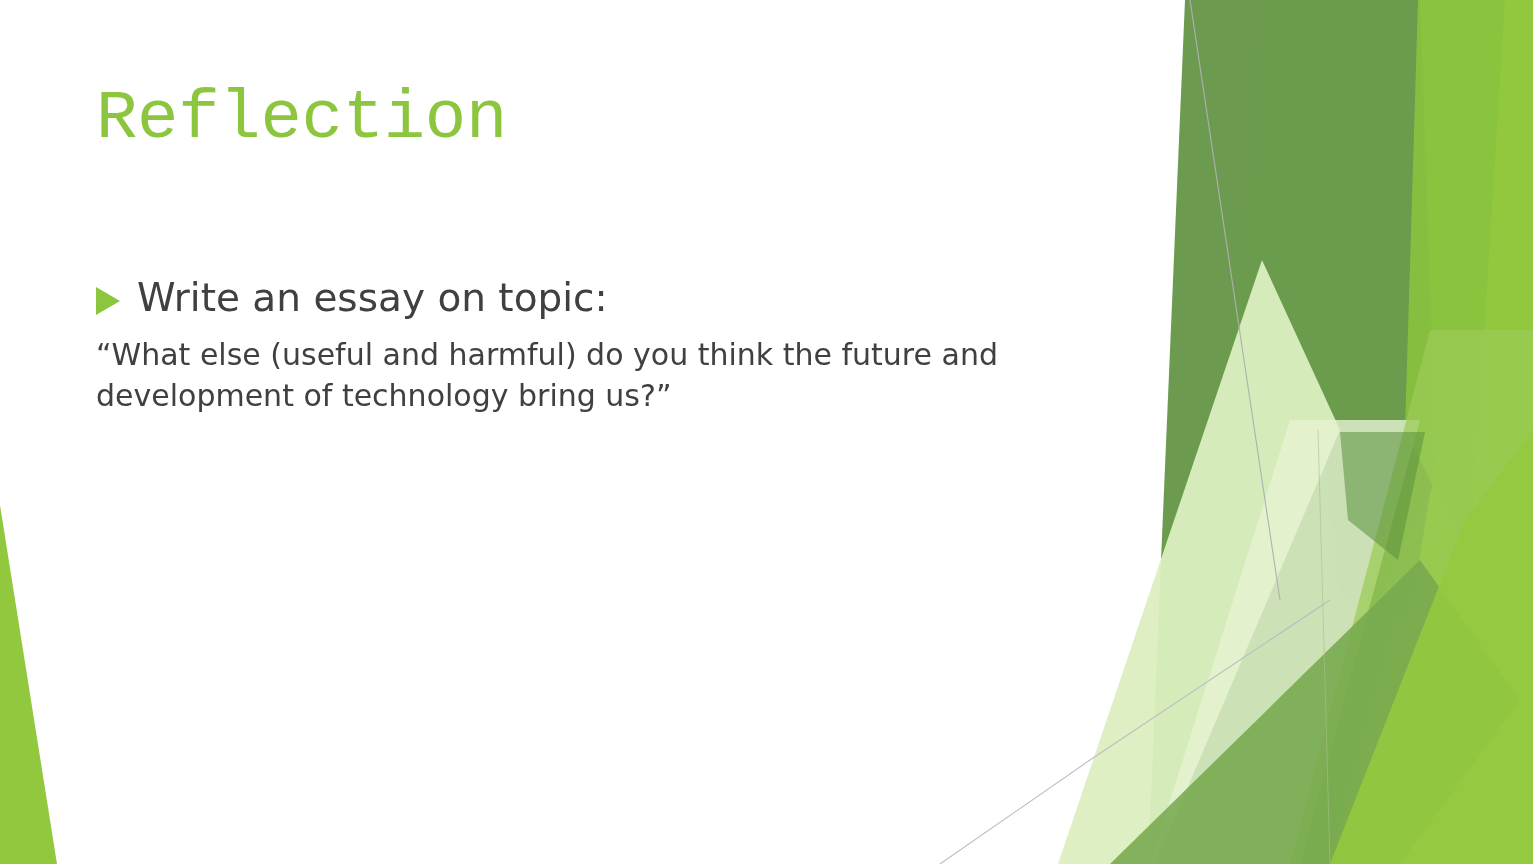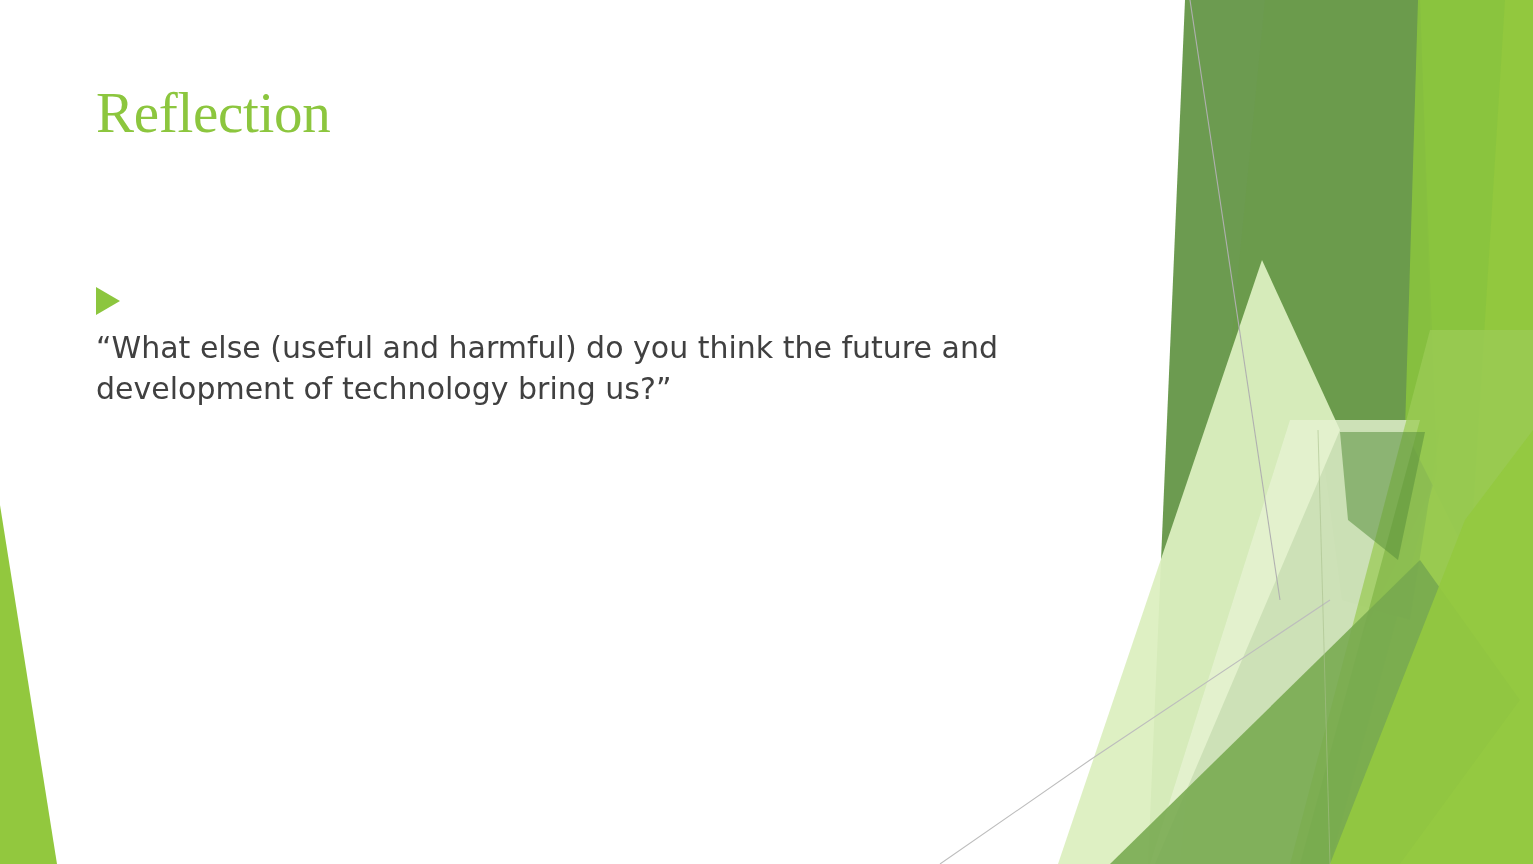--- a/index.html
+++ b/index.html
@@ -35,22 +35,22 @@
     top: 0;
     width: 1533px;
     height: 864px;
   }
 
   .slide-title {
     position: absolute;
     left: 96px;
     top: 80px;
     width: 1000px;
-    font-family: Liberation Serif, serif;
-    font-size: 57px;
+    font-family: Liberation Mono, monospace;
+    font-size: 69px;
     font-weight: 400;
     line-height: 1.15;
     color: #8CC63E;
     letter-spacing: -0.3px;
     white-space: nowrap;
   }
 
   .body-block {
     position: absolute;
     left: 96px;
@@ -136,19 +136,20 @@
   </svg>
 
   <div class="content">
 
     <div class="slide-title">Reflection</div>
 
     <div class="body-block">
 
       <div class="bullet-row">
         <span class="bullet-marker"></span>
+        <span class="bullet-text">Write an essay on topic:</span>
       </div>
 
       <div class="quote-text">“What else (useful and harmful) do you think the future and development of technology bring us?”</div>
 
     </div>
   </div>
 </div>
 
 </body></html>

